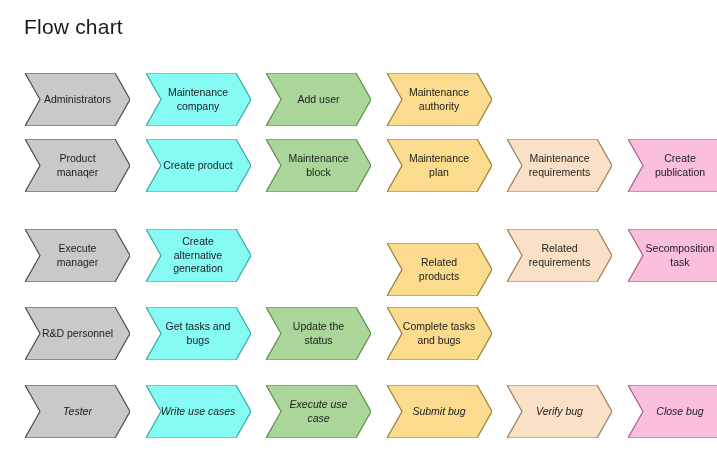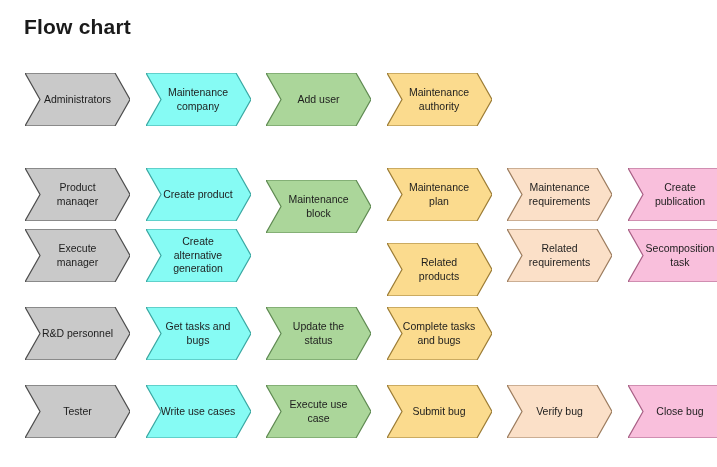--- a/index.html
+++ b/index.html
@@ -17,21 +17,21 @@
     width: 717px;
     height: 467px;
     background: #ffffff;
     overflow: hidden;
   }
   #page-title {
     position: absolute;
     left: 24px;
     top: 14px;
     font-size: 21px;
-    font-weight: 700;
+    font-weight: 400;
     color: #1a1a1a;
     letter-spacing: 0.2px;
     line-height: 26px;
     white-space: nowrap;
   }
   .chart-grid {
     position: absolute;
     left: 0;
     top: 0;
     width: 619px;
@@ -100,34 +100,34 @@
           </svg>
           <div class="chev-text">Add user</div>
         </div>
         <div class="chev-wrap" title="Maintenance authority" style="left: 386.5px; top: 0px; text-decoration: underline;">
           <svg viewBox="0 0 105 53" width="105" height="53">
             <polygon points="0,0 90,0 105,26.5 90,53 0,53 15,26.5" fill="#fbdb8e" stroke="#9c7c35" stroke-width="1.2" stroke-linejoin="miter"></polygon>
           </svg>
           <div class="chev-text">Maintenance authority</div>
         </div>
       </div>
-      <div class="flow-row" style="top: 168px;">
+      <div class="flow-row" style="top: 139px;">
         <div class="chev-wrap" title="Product manaqer" style="left: 25px; top: 0px;">
           <svg viewBox="0 0 105 53" width="105" height="53">
             <polygon points="0,0 90,0 105,26.5 90,53 0,53 15,26.5" fill="#c9c9c9" stroke="#4d4d4d" stroke-width="1.2" stroke-linejoin="miter"></polygon>
           </svg>
           <div class="chev-text">Product manaqer</div>
         </div>
         <div class="chev-wrap" title="Create product" style="left: 145.5px; top: 0px;">
           <svg viewBox="0 0 105 53" width="105" height="53">
             <polygon points="0,0 90,0 105,26.5 90,53 0,53 15,26.5" fill="#86fbf4" stroke="#3aa8a2" stroke-width="1.2" stroke-linejoin="miter"></polygon>
           </svg>
           <div class="chev-text">Create product</div>
         </div>
-        <div class="chev-wrap" title="Maintenance block" style="left: 266px; top: 0px; margin-top: 12px;">
+        <div class="chev-wrap" title="Maintenance block" style="left: 266px; top: 0px;">
           <svg viewBox="0 0 105 53" width="105" height="53">
             <polygon points="0,0 90,0 105,26.5 90,53 0,53 15,26.5" fill="#abd69a" stroke="#5f8a52" stroke-width="1.2" stroke-linejoin="miter"></polygon>
           </svg>
           <div class="chev-text">Maintenance block</div>
         </div>
         <div class="chev-wrap" title="Maintenance plan" style="left: 386.5px; top: 0px;">
           <svg viewBox="0 0 105 53" width="105" height="53">
             <polygon points="0,0 90,0 105,26.5 90,53 0,53 15,26.5" fill="#fbdb8e" stroke="#9c7c35" stroke-width="1.2" stroke-linejoin="miter"></polygon>
           </svg>
           <div class="chev-text">Maintenance plan</div>
@@ -196,21 +196,21 @@
           </svg>
           <div class="chev-text">Update the status</div>
         </div>
         <div class="chev-wrap" title="Complete tasks and bugs" style="left: 386.5px; top: 0px;">
           <svg viewBox="0 0 105 53" width="105" height="53">
             <polygon points="0,0 90,0 105,26.5 90,53 0,53 15,26.5" fill="#fbdb8e" stroke="#9c7c35" stroke-width="1.2" stroke-linejoin="miter"></polygon>
           </svg>
           <div class="chev-text">Complete tasks and bugs</div>
         </div>
       </div>
-      <div class="flow-row" style="top: 385px;">
+      <div class="flow-row" style="top: 385px; font-style: italic;">
         <div class="chev-wrap" title="Tester" style="left: 25px; top: 0px;">
           <svg viewBox="0 0 105 53" width="105" height="53">
             <polygon points="0,0 90,0 105,26.5 90,53 0,53 15,26.5" fill="#c9c9c9" stroke="#4d4d4d" stroke-width="1.2" stroke-linejoin="miter"></polygon>
           </svg>
           <div class="chev-text">Tester</div>
         </div>
         <div class="chev-wrap" title="Write use cases" style="left: 145.5px; top: 0px;">
           <svg viewBox="0 0 105 53" width="105" height="53">
             <polygon points="0,0 90,0 105,26.5 90,53 0,53 15,26.5" fill="#86fbf4" stroke="#3aa8a2" stroke-width="1.2" stroke-linejoin="miter"></polygon>
           </svg>

